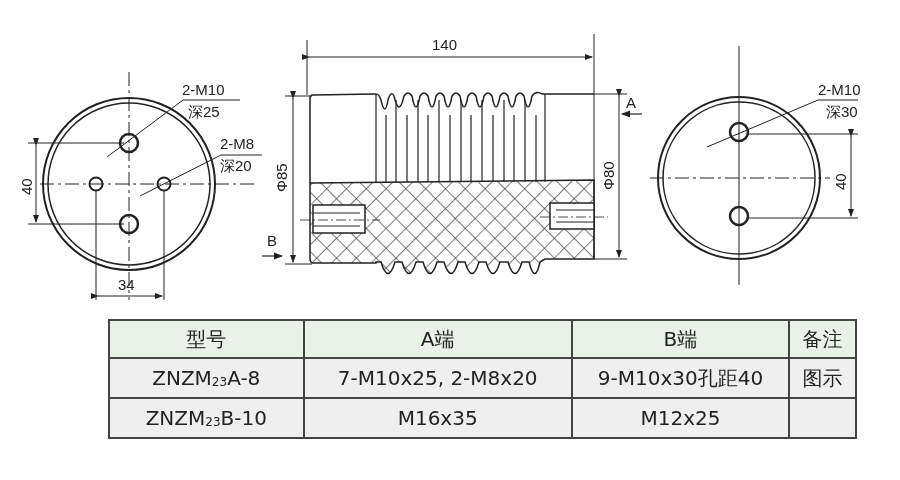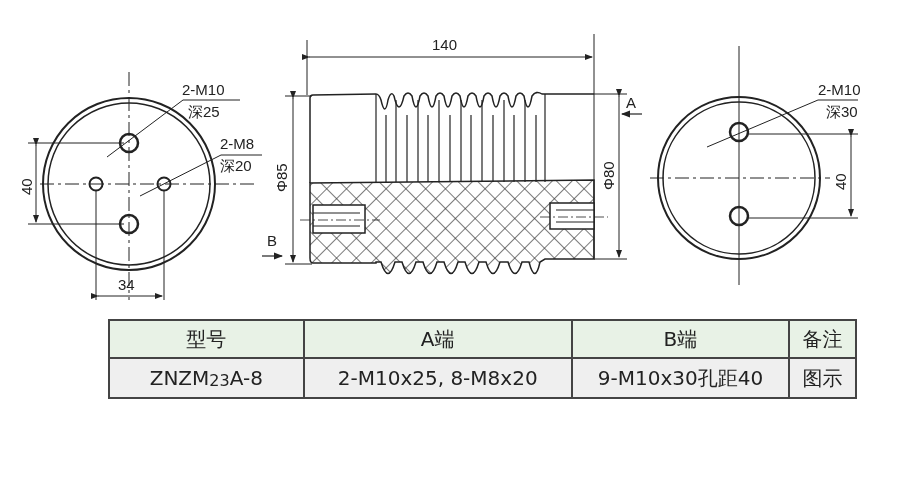--- a/index.html
+++ b/index.html
@@ -3,21 +3,21 @@
 <meta charset="utf-8">
 <style>
   html,body{margin:0;padding:0;background:#fff;}
   body{width:900px;height:480px;position:relative;overflow:hidden;font-family:"Liberation Sans","DejaVu Sans",sans-serif;}
   svg.drawing{position:absolute;left:0;top:0;}
   .lbl{font-family:"Liberation Sans","DejaVu Sans",sans-serif;font-size:15px;fill:#222;}
   table.spec{position:absolute;left:108px;top:319px;border-collapse:collapse;width:749px;font-family:"DejaVu Sans","Liberation Sans",sans-serif;color:#222;}
   table.spec td,table.spec th{border:2px solid #444;text-align:center;font-size:20px;font-weight:normal;padding:0;}
   table.spec tr.head th{background:#e8f2e6;height:36px;}
   table.spec tr.row td{background:#efefef;height:38px;}
-  sub.s{font-size:16px;vertical-align:-1px;}
+  sub.s{font-size:12px;vertical-align:-1px;}
 </style>
 </head>
 <body>
 
 <svg class="drawing" width="900" height="320" viewBox="0 0 900 320">
   <defs>
     <pattern id="hatch" width="14" height="14" patternUnits="userSpaceOnUse" patternTransform="rotate(45)">
       <line x1="0" y1="0" x2="0" y2="14" stroke="#333" stroke-width="1.3"></line>
       <line x1="0" y1="0" x2="14" y2="0" stroke="#333" stroke-width="1.3"></line>
     </pattern>
@@ -137,18 +137,24 @@
     </colgroup>
   <tbody>
       <tr class="head">
     <th>型号</th>
     <th>A端</th>
     <th>B端</th>
     <th>备注</th>
   </tr>
   <tr class="row">
     <td><span>ZNZM</span><sub class="s">23</sub><span>A-8</span></td>
-    <td>2-M10x25, 8-M8x20</td>
+    <td>7-M10x25, 2-M8x20</td>
     <td>9-M10x30孔距40</td>
     <td>图示</td>
+  </tr>
+  <tr class="row">
+    <td><span>ZNZM</span><sub class="s">23</sub><span>B-10</span></td>
+    <td>M16x35</td>
+    <td>M12x25</td>
+    <td></td>
   </tr>
 </tbody>
   </table>
 
 </body></html>

